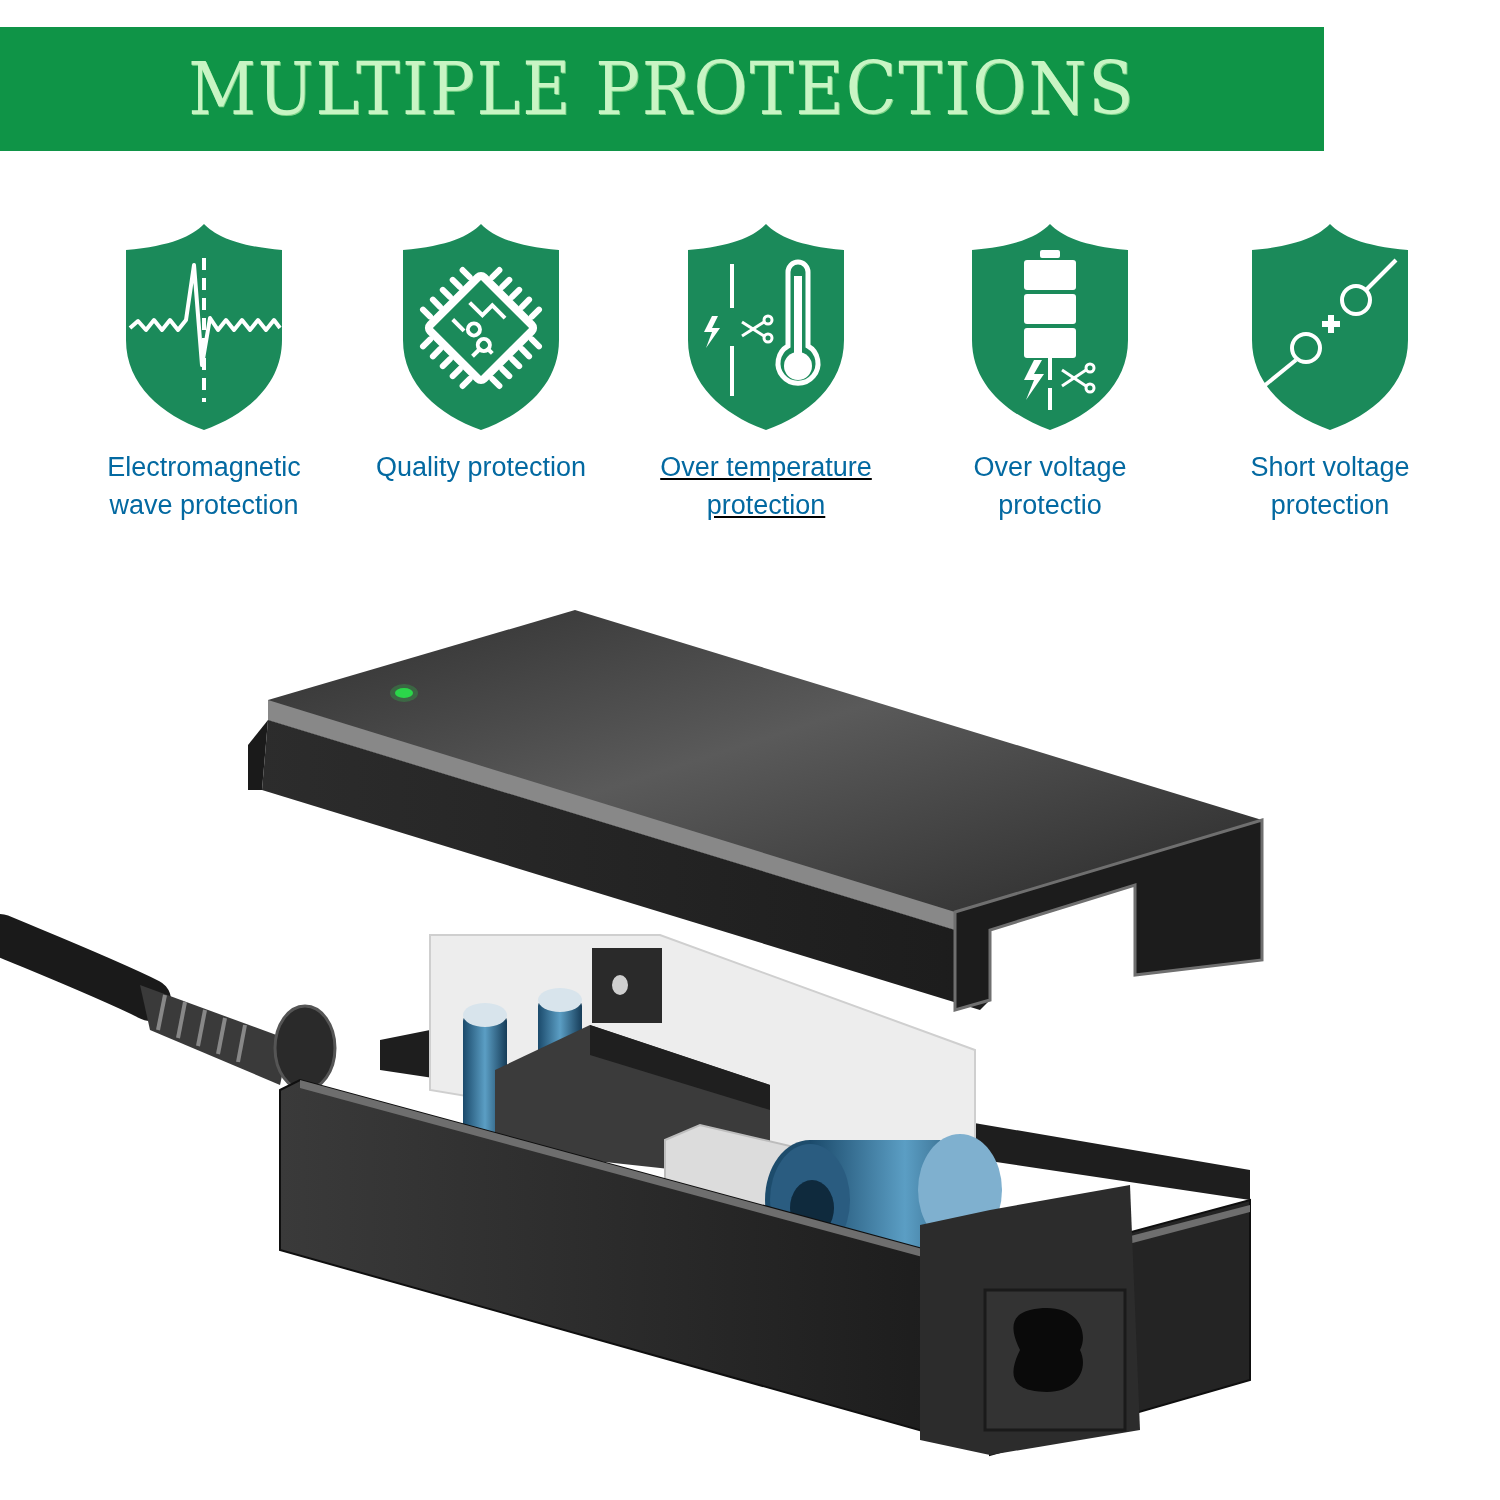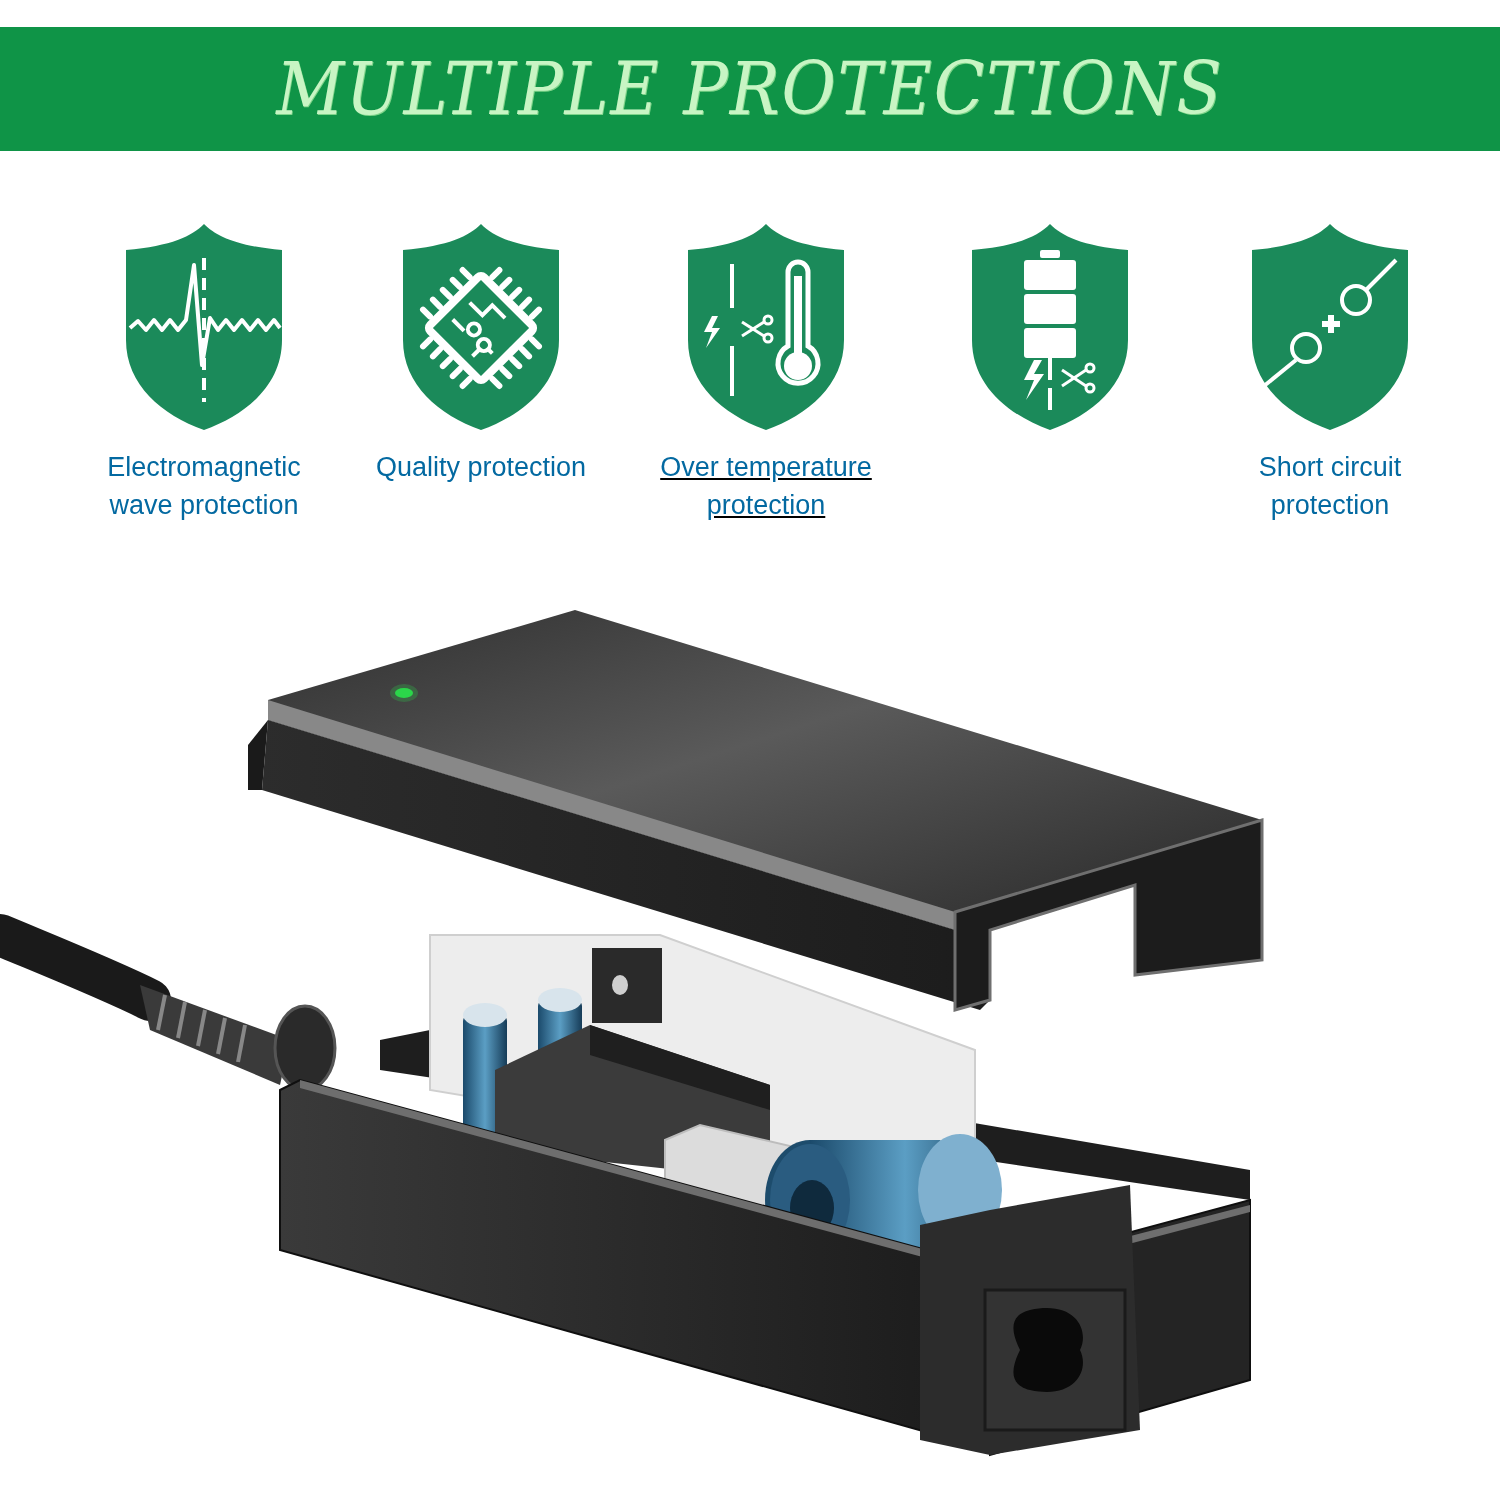--- a/index.html
+++ b/index.html
@@ -1,22 +1,22 @@
 <!DOCTYPE html>
 <html><head>
 <meta charset="utf-8">
 <style>
   html, body { margin: 0; padding: 0; }
   body {
     width: 1500px; height: 1500px; background: #ffffff; position: relative; overflow: hidden;
     font-family: "Liberation Sans", sans-serif;
   }
   .banner {
-    position: absolute; left: 0; top: 27px; width: 1500px; height: 124px;
-    background: #0f9447; display: flex; align-items: center; justify-content: center; font-style: italic;
+    position: absolute; left: 0; top: 27px; width: 1324px; height: 124px;
+    background: #0f9447; display: flex; align-items: center; justify-content: center;
   }
   .banner-title {
     font-family: "DejaVu Serif", "Liberation Serif", serif;
     color: #c8f5c4; font-size: 72px; letter-spacing: 2px; transform: scaleX(0.92);
     text-shadow: 1px 1px 0 #7ed48a;
   }
   .features { position: absolute; top: 220px; left: 0; width: 1500px; height: 320px; }
   .feature { position: absolute; top: 0; width: 284px; text-align: center; }
   .shield { width: 164px; height: 214px; margin: 0 auto; display: block; }
   .feature-label {
@@ -113,37 +113,39 @@
       <line x1="82" y1="138" x2="82" y2="160" stroke="#fff" stroke-width="4"></line>
       <line x1="82" y1="168" x2="82" y2="190" stroke="#fff" stroke-width="4"></line>
       <path d="M66 140 L56 160 L66 160 L58 180 L76 154 L66 154 L74 140 Z" fill="#fff"></path>
       <g stroke="#fff" stroke-width="3" fill="none">
         <line x1="94" y1="150" x2="118" y2="166"></line>
         <line x1="94" y1="166" x2="118" y2="150"></line>
         <circle cx="122" cy="148" r="4"></circle>
         <circle cx="122" cy="168" r="4"></circle>
       </g>
     </svg>
+    <div class="feature-label">Over voltage
+protectio</div>
   </div>
 
   <div class="feature" style="left:1188px;">
     <svg class="shield" viewBox="0 0 164 214">
       <path d="M82 4 C70 16 50 26 4 30 L4 120 C4 165 40 195 82 210 C124 195 160 165 160 120 L160 30 C114 26 94 16 82 4 Z" fill="#1b8a5a"></path>
       <g stroke="#fff" stroke-width="4" fill="none">
         <line x1="16" y1="166" x2="48" y2="140"></line>
         <circle cx="58" cy="128" r="14"></circle>
         <circle cx="108" cy="80" r="14"></circle>
         <line x1="118" y1="70" x2="148" y2="40"></line>
       </g>
       <g stroke="#fff" stroke-width="6">
         <line x1="74" y1="104" x2="92" y2="104"></line>
         <line x1="83" y1="95" x2="83" y2="113"></line>
       </g>
     </svg>
-    <div class="feature-label">Short circuit
+    <div class="feature-label">Short voltage
 protection</div>
   </div>
 </div>
 
 <svg class="product" viewBox="0 560 1500 940">
   <defs>
     <linearGradient id="lidTop" x1="0" y1="0" x2="1" y2="1">
       <stop offset="0" stop-color="#2e2e2e"></stop>
       <stop offset="0.45" stop-color="#5a5a5a"></stop>
       <stop offset="1" stop-color="#262626"></stop>

